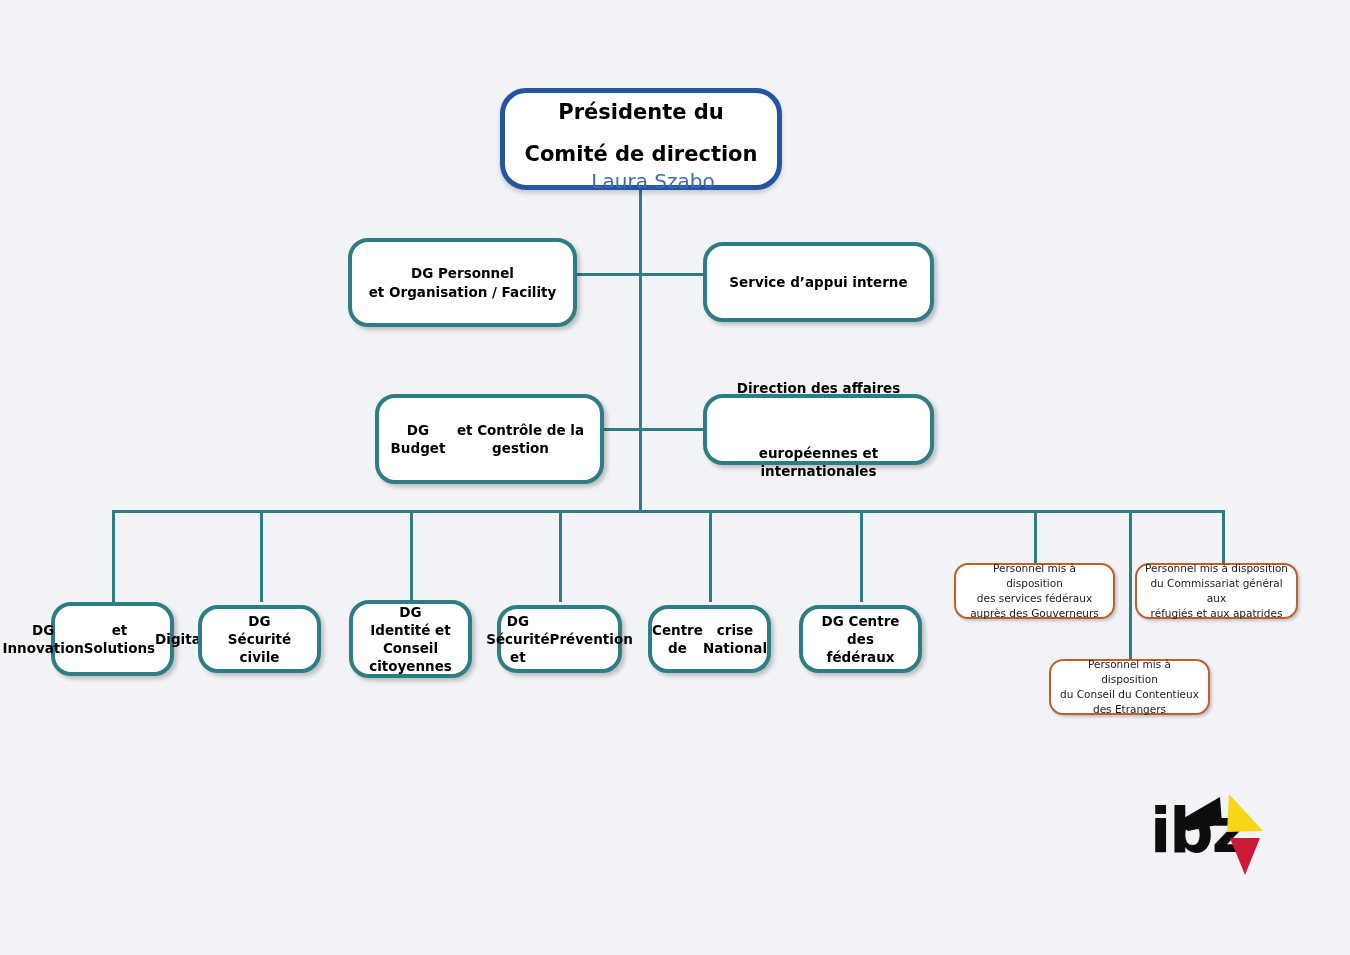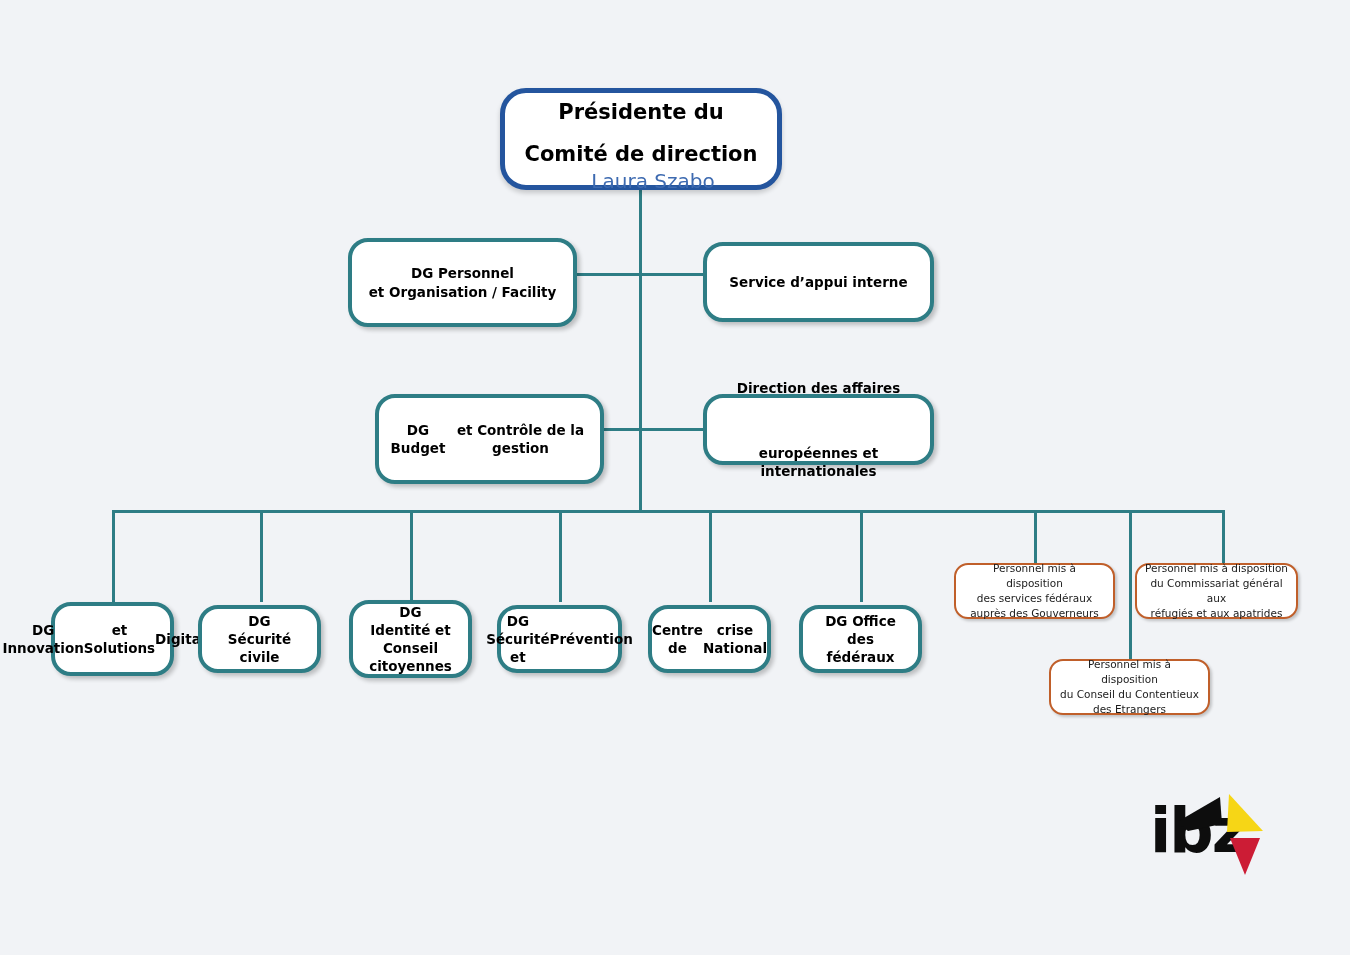--- a/index.html
+++ b/index.html
@@ -186,21 +186,21 @@
     <span>DG Sécurité et</span>
     <span>Prévention</span>
   </div>
 
   <div class="node teal" style="left:648px; top:605px; width:123px; height:68px; flex-direction:row;">
     <span>Centre de</span>
     <span>crise National</span>
   </div>
 
   <div class="node teal" style="left:799px; top:605px; width:123px; height:68px; flex-direction:column;">
-    <span>DG Office des</span>
+    <span>DG Centre des</span>
     <span>fédéraux</span>
   </div>
 
   <div class="node orange" style="left:954px; top:563px; width:161px; height:56px; flex-direction:column;">
     <span>Personnel mis à disposition</span>
     <span>des services fédéraux</span>
     <span>auprès des Gouverneurs</span>
   </div>
 
   <div class="node orange" style="left:1135px; top:563px; width:163px; height:56px; flex-direction:column;">

